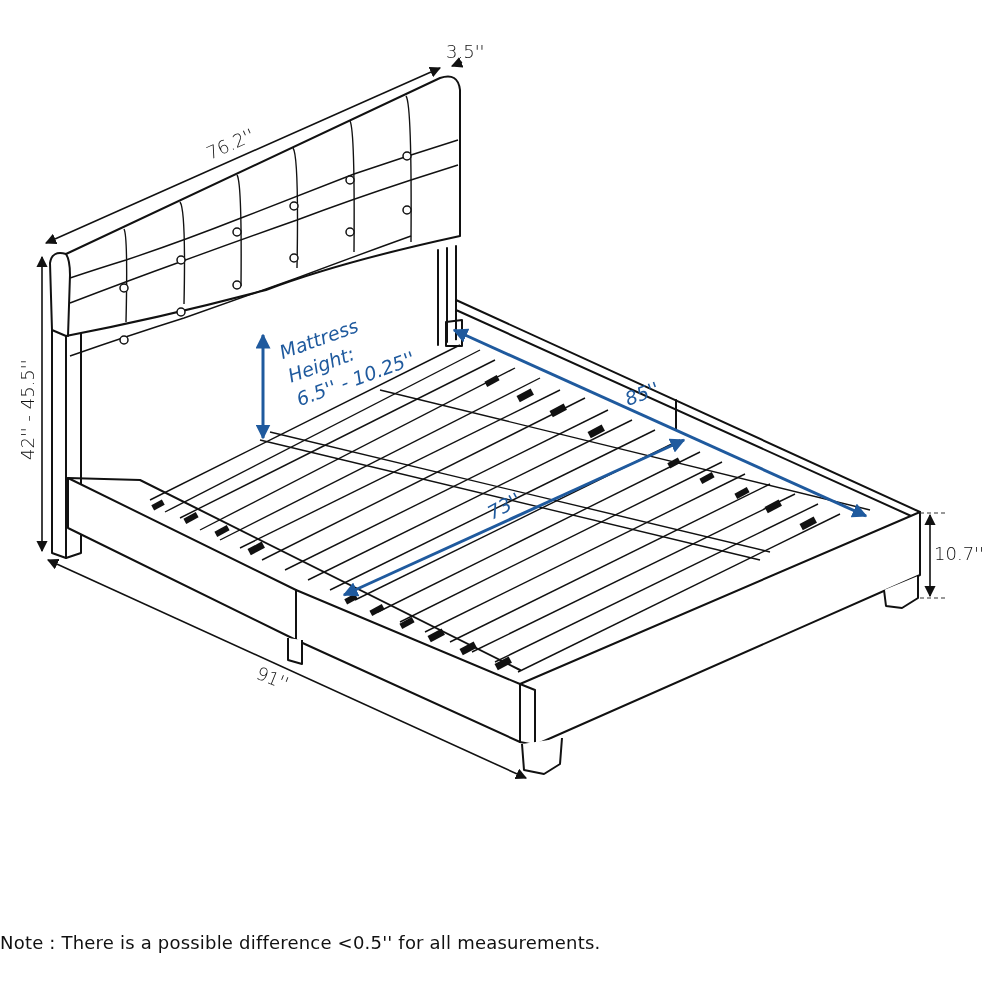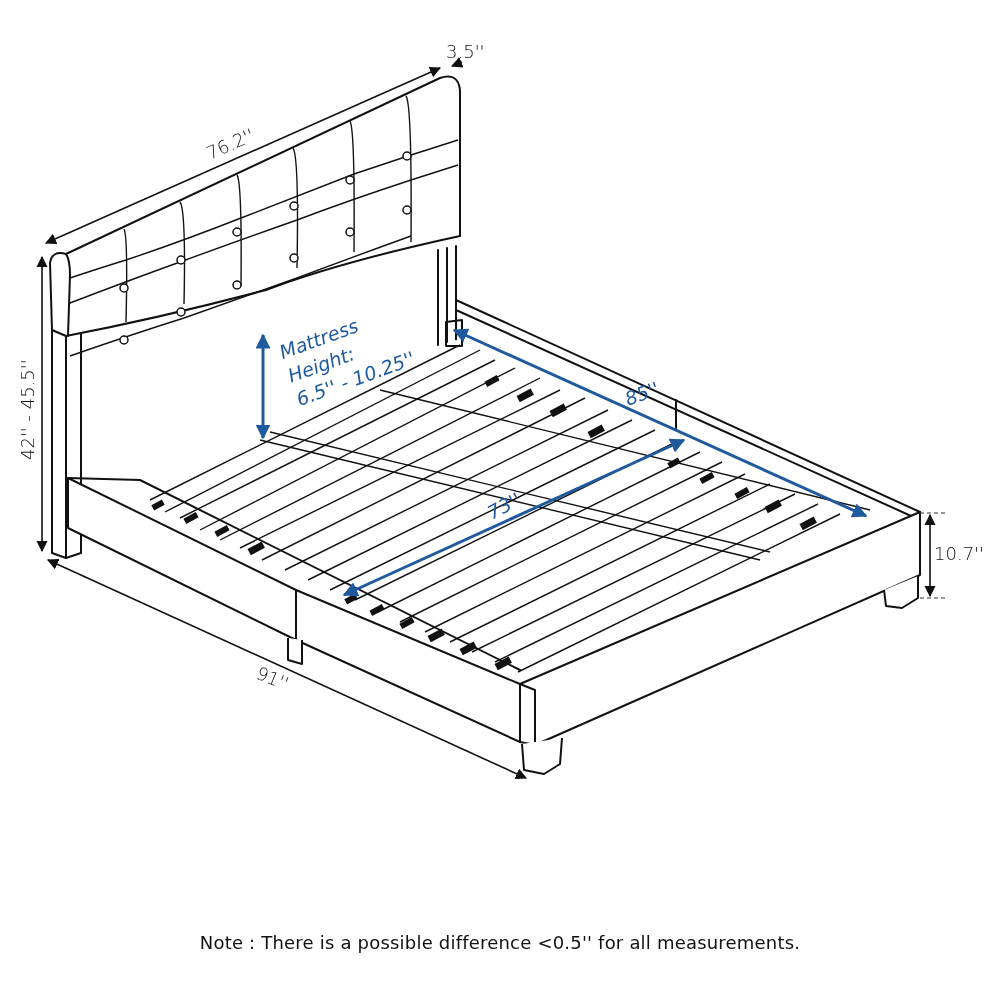--- a/index.html
+++ b/index.html
@@ -8,21 +8,21 @@
   .ln { fill:none; stroke:#111; stroke-width:2; stroke-linejoin:round; stroke-linecap:round; }
   .thin { fill:none; stroke:#111; stroke-width:1.4; }
   .fillw { fill:#fff; stroke:#111; stroke-width:2; stroke-linejoin:round; }
   .blk { fill:#111; }
   .dimline { stroke:#111; stroke-width:1.6; fill:none; }
   .blueline { stroke:#1f5a9e; stroke-width:3; fill:none; }
   .dash { stroke:#333; stroke-width:1.2; stroke-dasharray:4 3; fill:none; }
   .lbl { font-family:"DejaVu Sans", sans-serif; font-size:18px; font-weight:300; fill:#111; }
   .lbl-blue { font-family:"DejaVu Sans", sans-serif; font-size:19px; font-style:italic; fill:#1f5a9e; }
   .note {
-    position:absolute; left:0; right:0; top:932px; text-align:center;
+    position:absolute; left:0; right:0; top:932px; 
     font-family:"DejaVu Sans", sans-serif; font-size:18px; color:#111; letter-spacing:0.2px;
   }
 </style>
 </head>
 <body>
 
 <svg id="diagram" viewBox="0 0 1000 1000" xmlns="http://www.w3.org/2000/svg">
   <defs>
     <marker id="arrB" viewBox="0 0 10 10" refX="9" refY="5" markerWidth="7" markerHeight="7" orient="auto-start-reverse">
       <path d="M0,0 L10,5 L0,10 z" fill="#111"></path>

